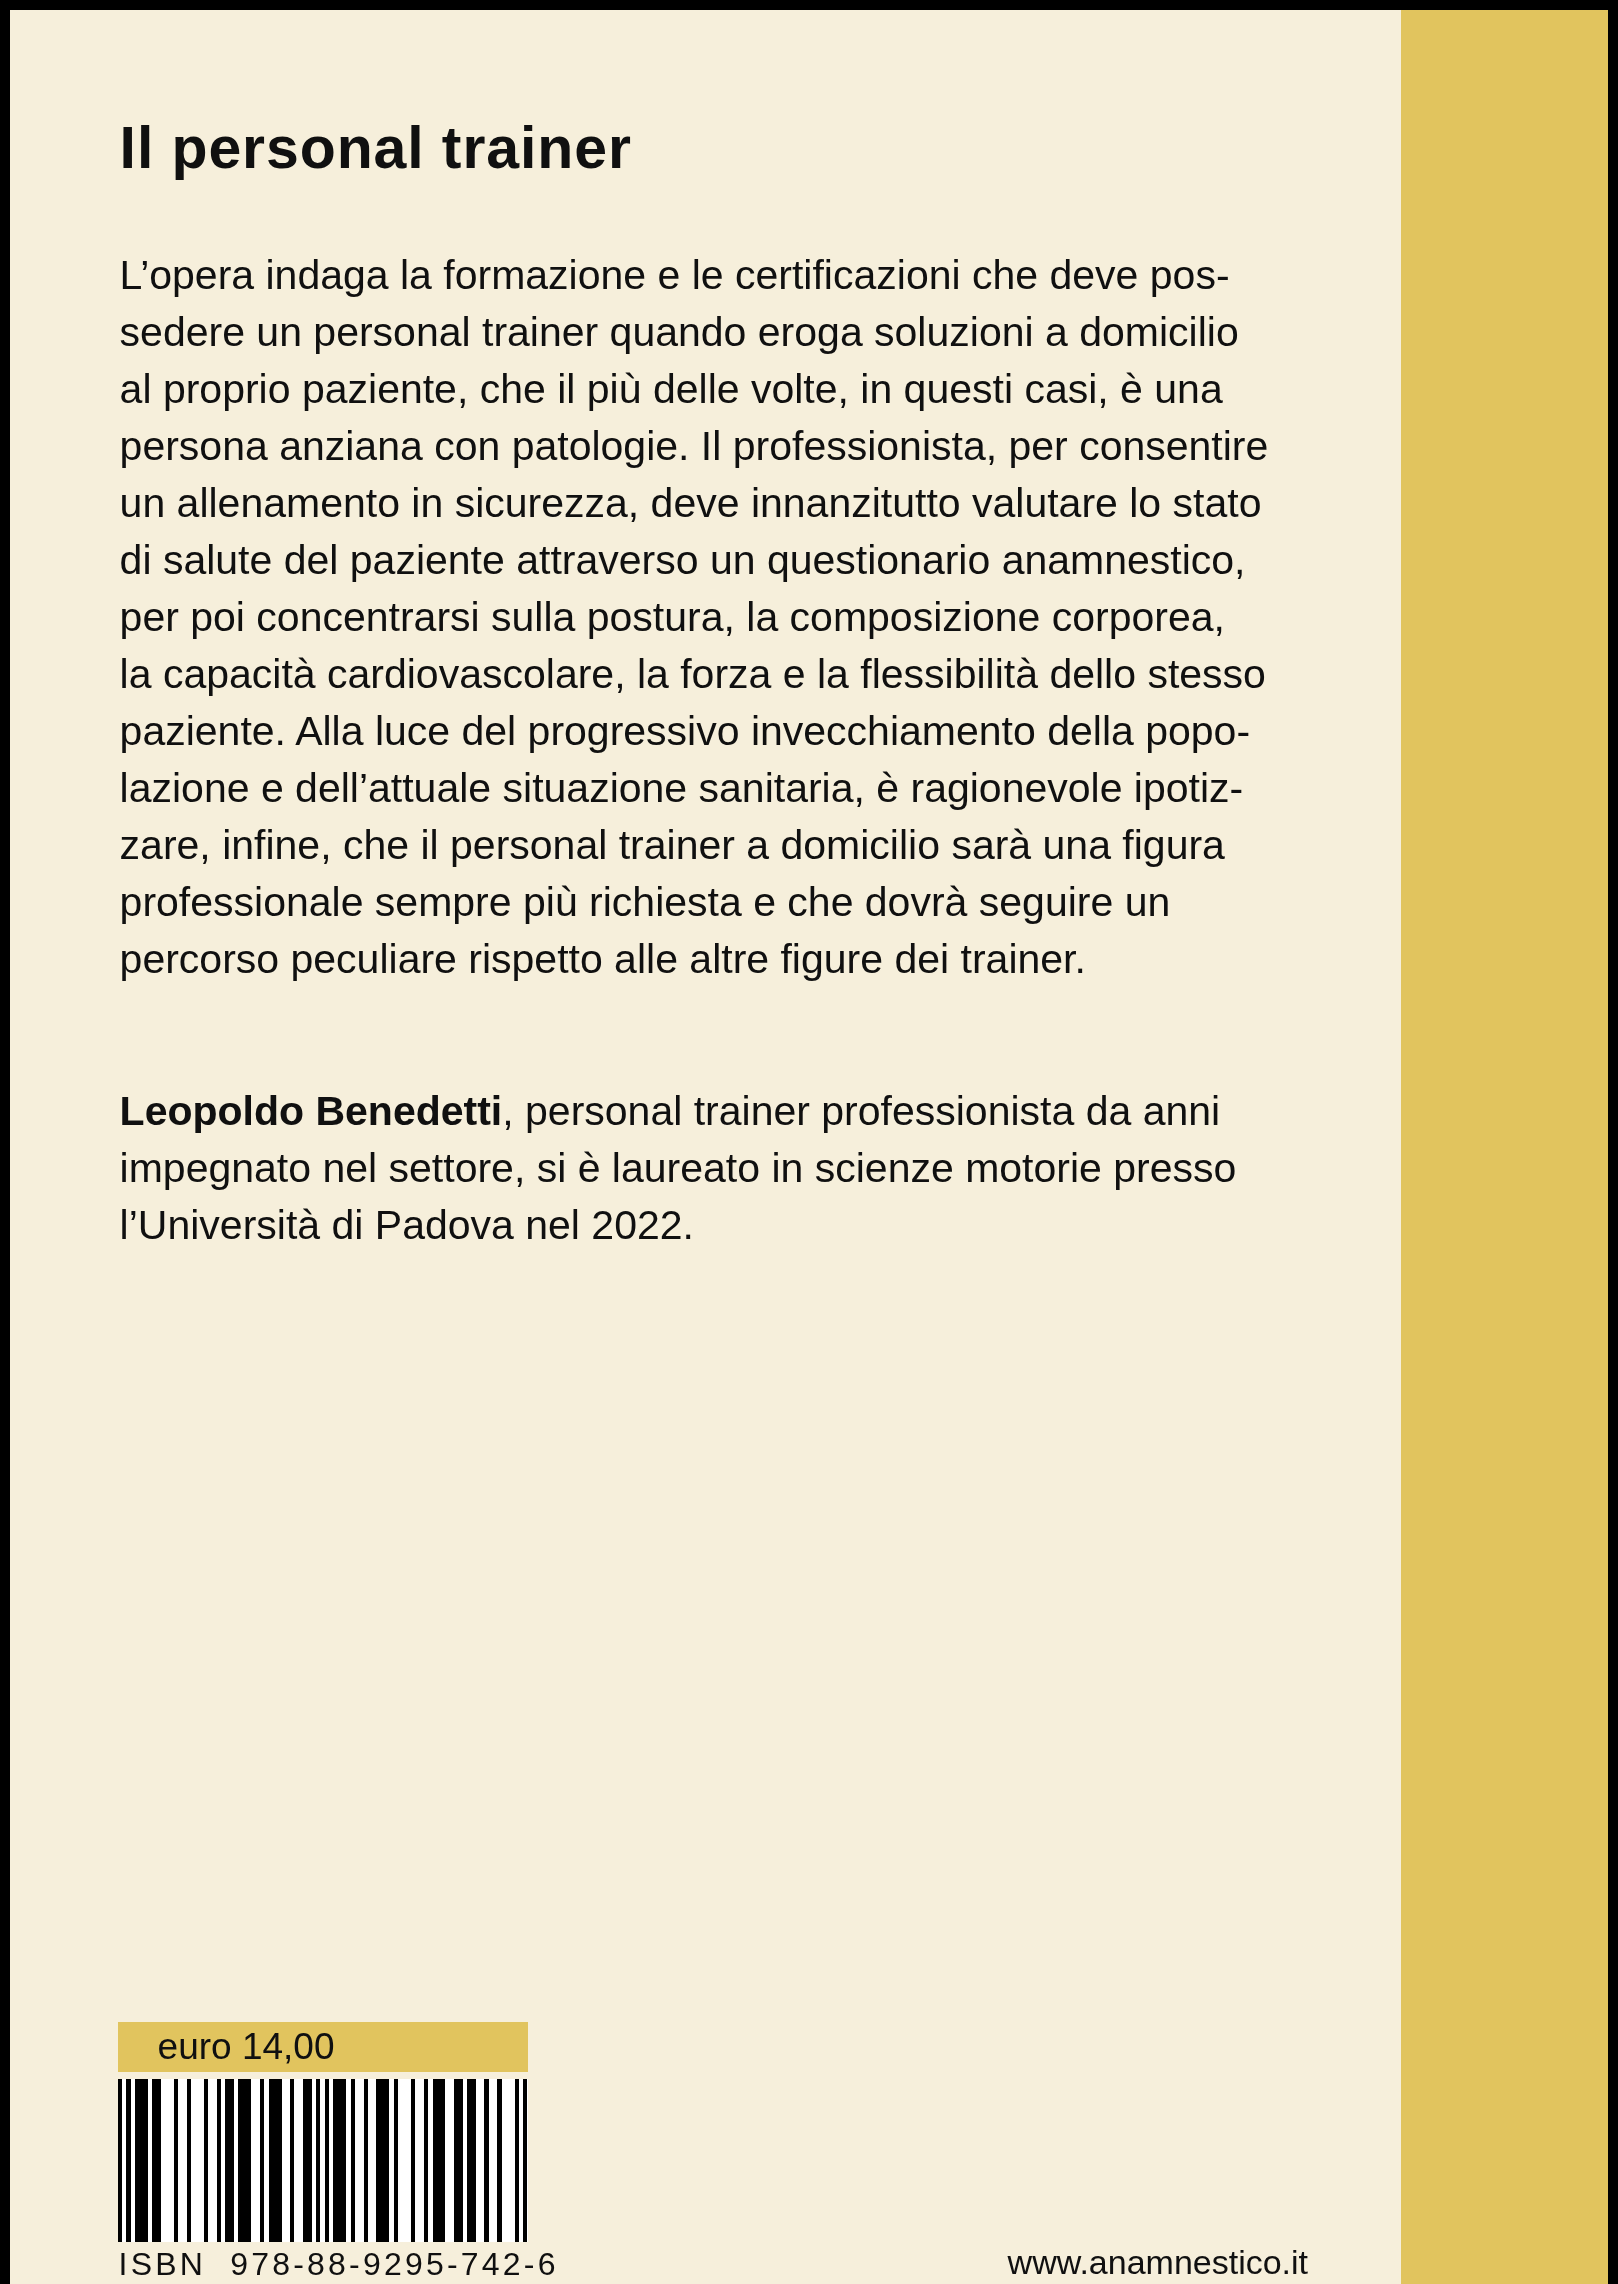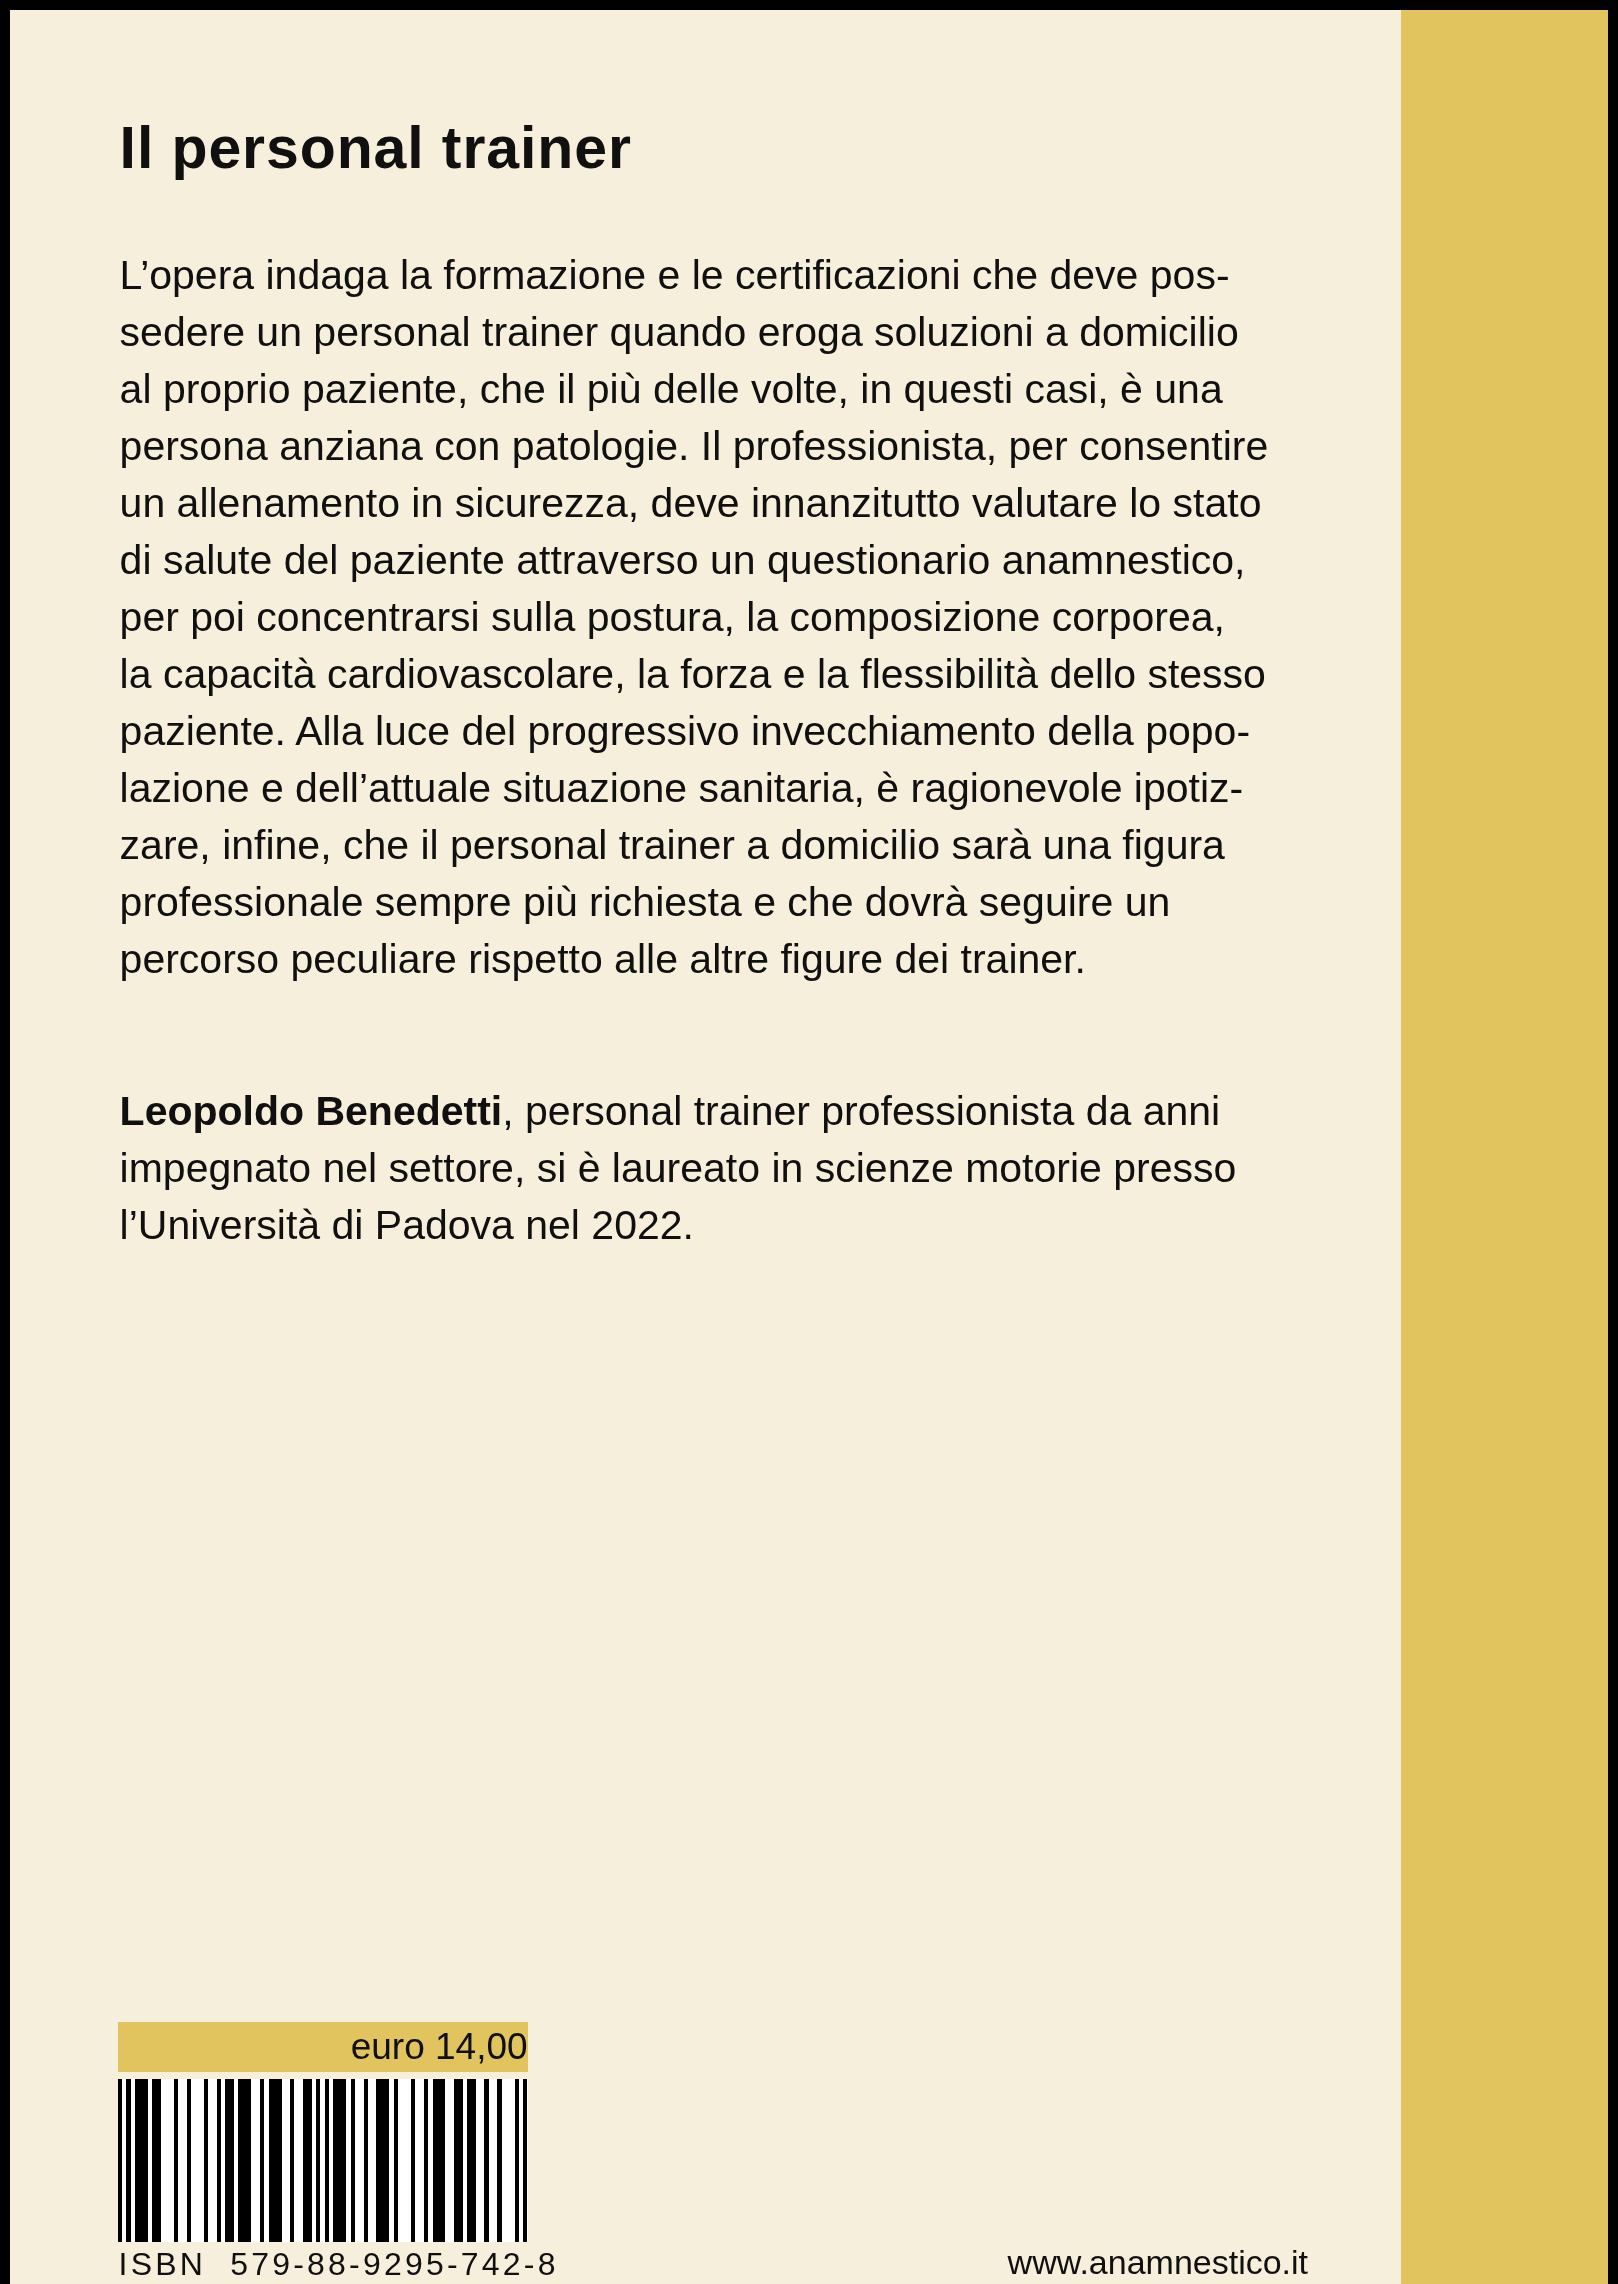--- a/index.html
+++ b/index.html
@@ -49,21 +49,21 @@
     font-weight:300;
     white-space:pre-line;
     color:var(--ink);
     margin-top:36px;
   }
   .bio b{font-weight:700;}
   .price-tag{
     position:absolute;left:108px;top:2012px;
     width:410px;height:50px;
     background:var(--gold);
-    display:flex;align-items:center;justify-content:flex-end;
+    display:flex;align-items:center;justify-content:flex-start;padding-left:40px;
   }
   .price-tag span{
     font-size:37px;color:var(--ink);line-height:1;
   }
   .barcode{
     position:absolute;left:108px;top:2069px;
     width:410px;height:163px;
     background:var(--barcode-bg);
     display:flex;flex-direction:row;align-items:stretch;
   }
@@ -168,18 +168,18 @@
         <div class="m0" style="flex-grow: 2; flex-basis: 0px;"></div>
         <div class="m1" style="flex-grow: 1; flex-basis: 0px;"></div>
         <div class="m0" style="flex-grow: 2; flex-basis: 0px;"></div>
         <div class="m1" style="flex-grow: 1; flex-basis: 0px;"></div>
         <div class="m0" style="flex-grow: 3; flex-basis: 0px;"></div>
         <div class="m1" style="flex-grow: 1; flex-basis: 0px;"></div>
         <div class="m0" style="flex-grow: 1; flex-basis: 0px;"></div>
         <div class="m1" style="flex-grow: 1; flex-basis: 0px;"></div>
       </div>
 
-    <div class="isbn">ISBN  579-88-9295-742-8</div>
+    <div class="isbn">ISBN  978-88-9295-742-6</div>
 
     <div class="website">www.anamnestico.it</div>
   </div>
 </div>
 
 
 </body></html>

